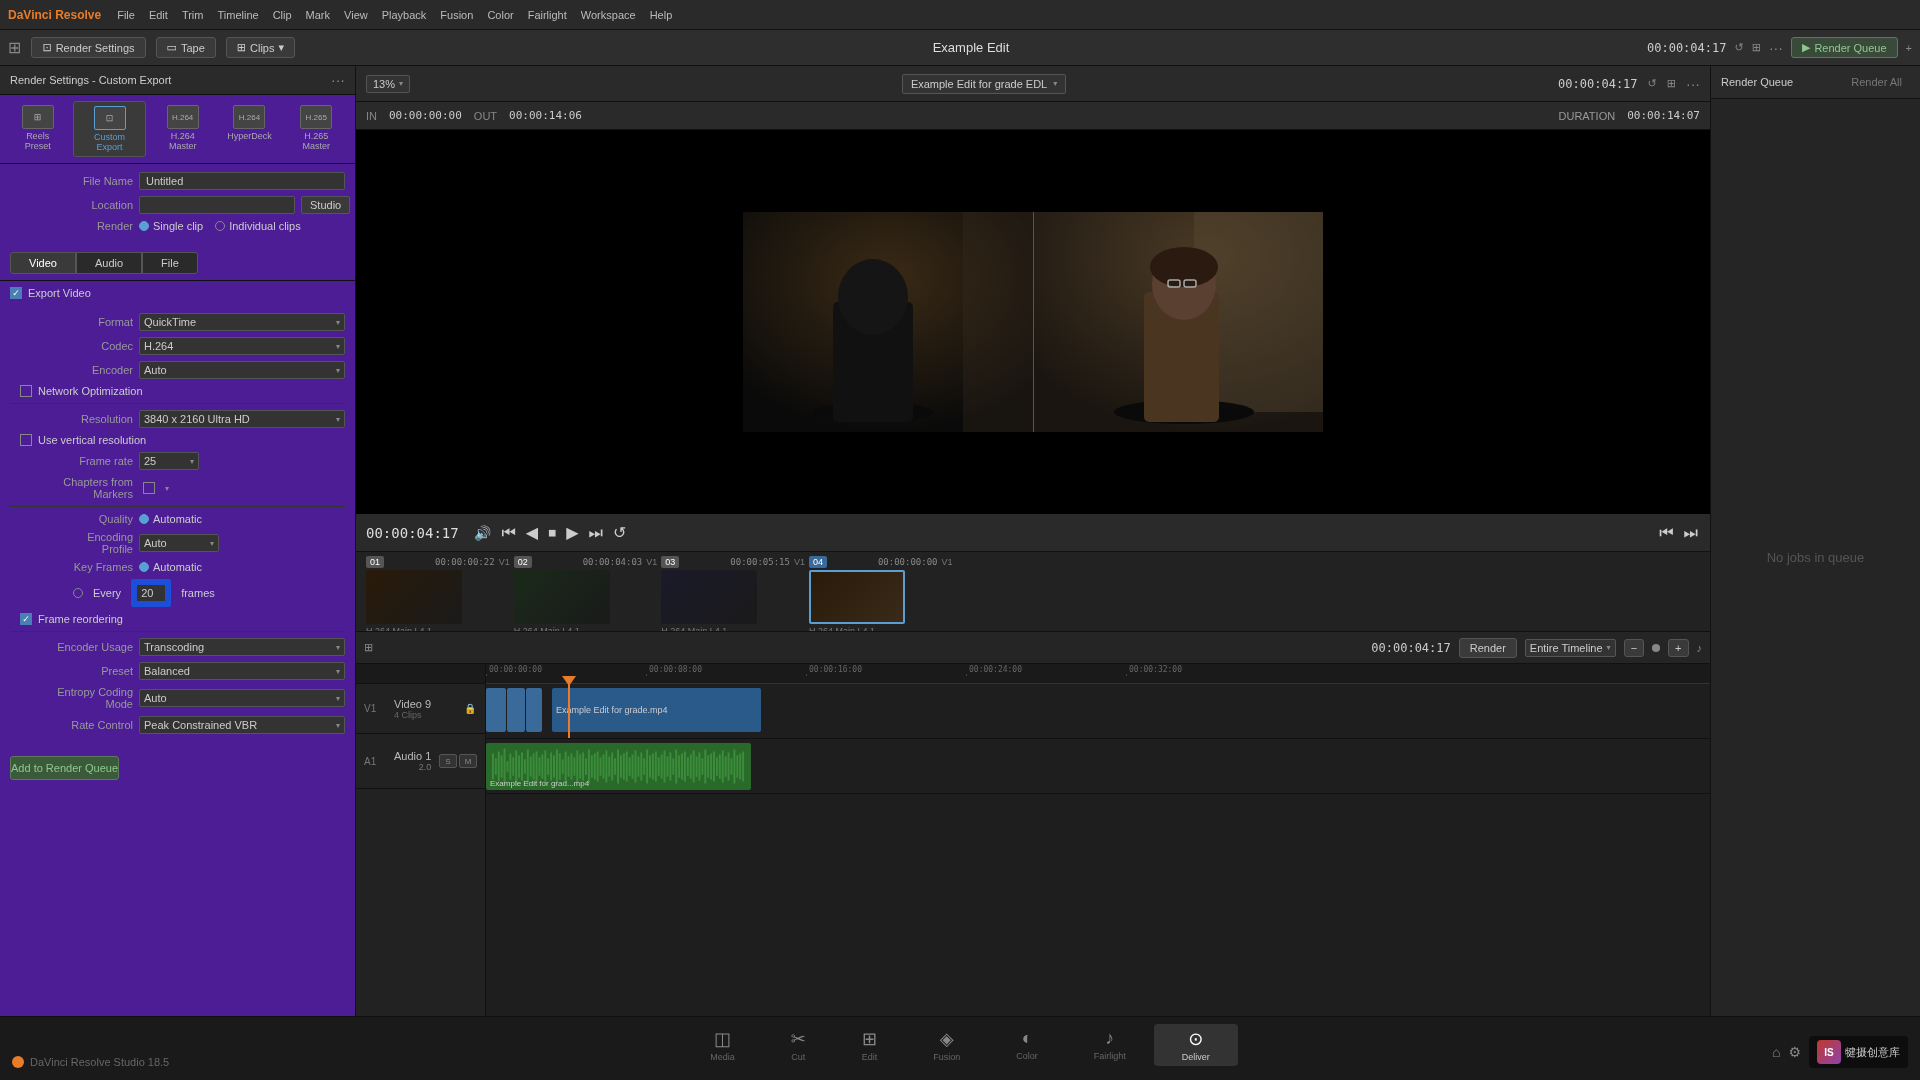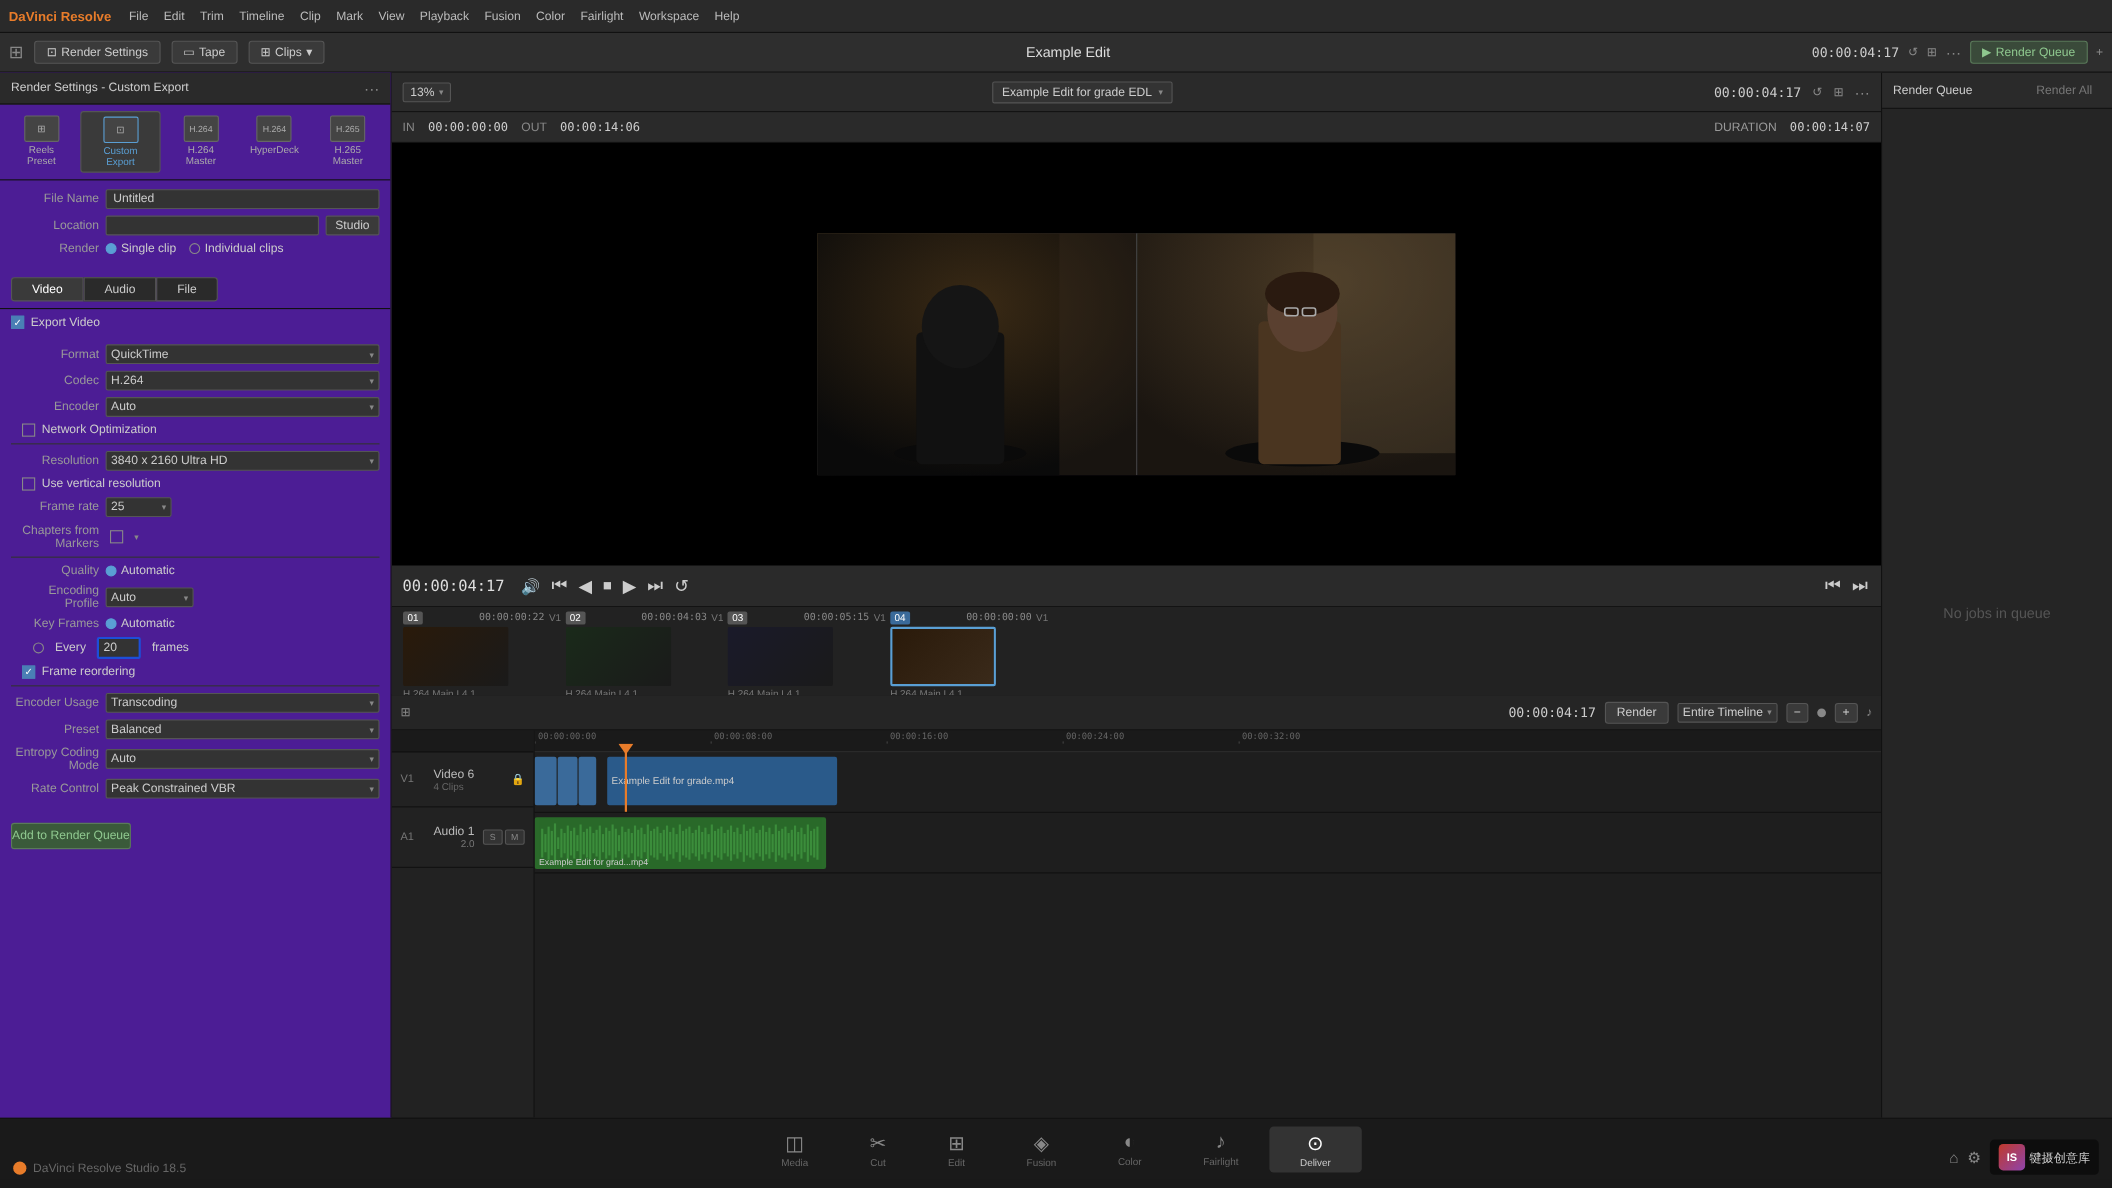--- a/index.html
+++ b/index.html
@@ -134,20 +134,21 @@
     .preset-label { font-size: 9px; color: #aaa; text-align: center; }
 
     .settings-section {
       padding: 8px 10px;
     }
     .form-row {
       display: flex;
       align-items: center;
       margin-bottom: 6px;
       gap: 6px;
+      margin-left: 43px;
     }
     .form-label {
       width: 80px;
       text-align: right;
       color: #999;
       font-size: 11px;
       flex-shrink: 0;
     }
     .form-input {
       flex: 1;
@@ -249,21 +250,21 @@
     }
     .select-arrow { color: #888; font-size: 8px; }
 
     .divider { height: 1px; background: #333; margin: 6px 0; }
 
     .indent { padding-left: 20px; }
 
     .small-input {
       width: 40px;
       background: #333;
-      border: 2px solid #1d4ed8;
+      border: 6px solid #1d4ed8;
       color: #ccc;
       padding: 2px 4px;
       font-size: 11px;
       border-radius: 2px;
     }
 
     .render-queue-btn {
       background: #3a5a3a;
       border: 1px solid #5a7a5a;
       color: #8fc88f;
@@ -1147,21 +1148,21 @@
       </div>
 
       <div class="timeline-body">
 
         <div class="track-labels">
           <div style="height:20px;background:#1a1a1a;border-bottom:1px solid #111;"></div>
 
           <div class="track-label-row">
             <span class="track-type">V1</span>
             <div>
-              <div class="track-name">Video 6</div>
+              <div class="track-name">Video 9</div>
               <div class="track-count">4 Clips</div>
             </div>
             <div style="margin-left:auto;display:flex;flex-direction:column;gap:2px;">
               <span style="color:#888;cursor:pointer;font-size:10px;">🔒</span>
             </div>
           </div>
 
           <div class="track-label-row" style="height:55px;">
             <span class="track-type">A1</span>
             <div>

